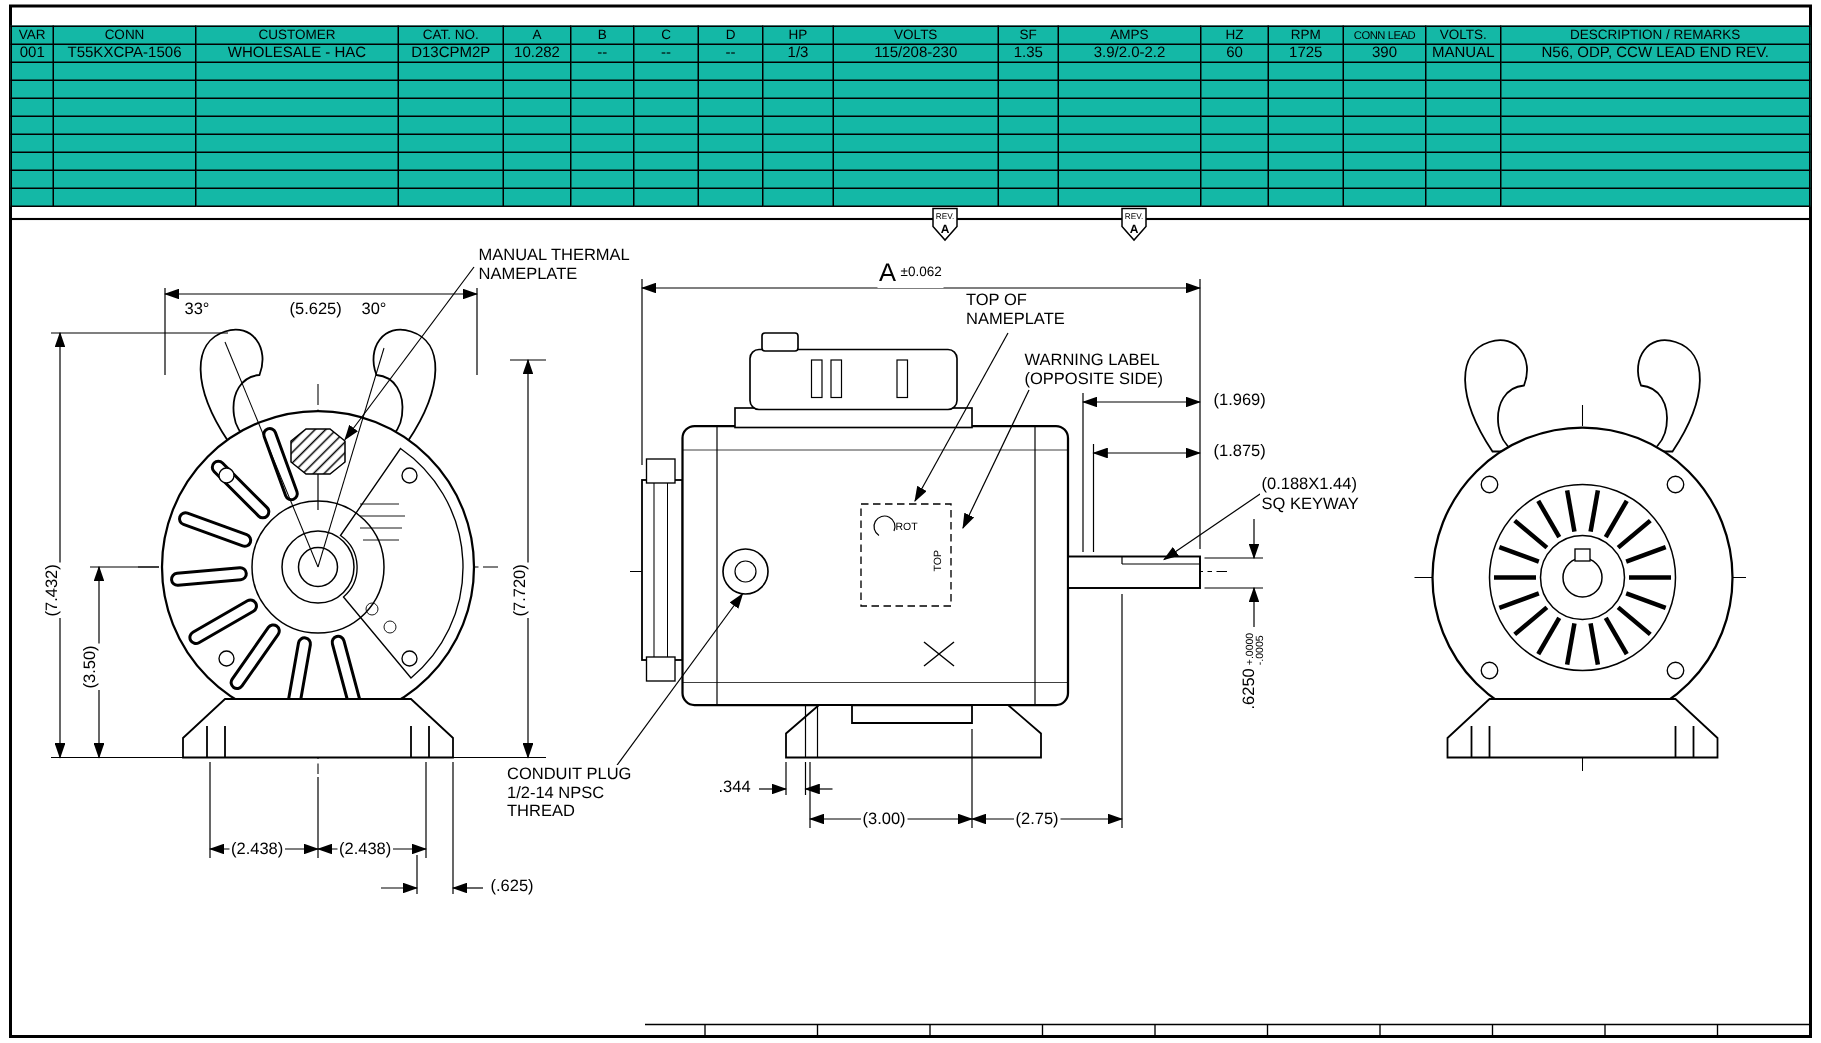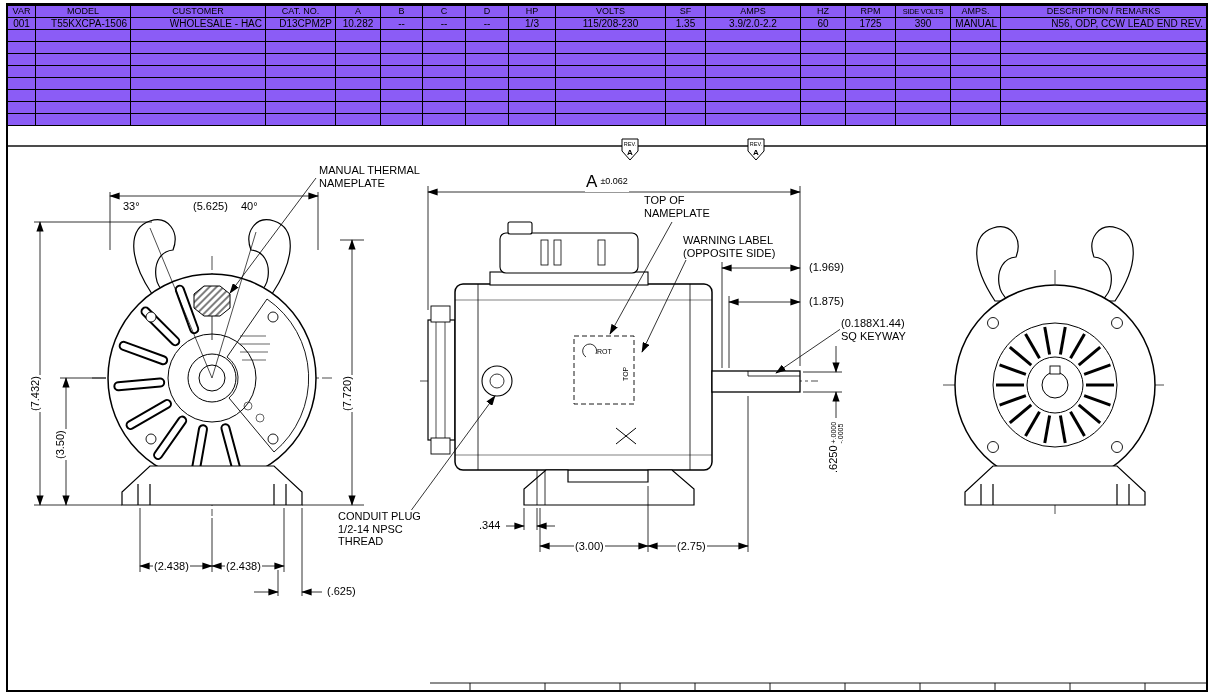--- a/index.html
+++ b/index.html
@@ -4,25 +4,25 @@
 <style>
   *{margin:0;padding:0;box-sizing:border-box}
   html,body{background:#fff}
   body{width:1214px;height:695px;font-family:"Liberation Sans",sans-serif;color:#000}
   .stage{position:relative;width:1214px;height:695px;background:#fff;overflow:hidden}
   svg.art{position:absolute;left:0;top:0}
   svg text{font-family:"Liberation Sans",sans-serif;fill:#000}
   .t5{font-size:5.5px}
   .t8{font-size:8px;font-weight:bold}
 
-  table.spec{position:absolute;left:7px;top:5px;width:1200px;border-collapse:collapse;table-layout:fixed;background:#8b5cf6;border:1.5px solid #000}
+  table.spec{position:absolute;left:7px;top:17px;width:1200px;border-collapse:collapse;table-layout:fixed;background:#14b8a6;border:1.5px solid #000}
   .spec th,.spec td{border:1px solid #000;font-size:10px;font-weight:normal;height:12px;line-height:11px;padding:0 3px;text-align:center;overflow:hidden;white-space:nowrap}
   .spec th{font-size:9px}
   .spec th.sm{font-size:7.5px;letter-spacing:-0.3px}
-  .spec td.l{text-align:right}
+  .spec td.l{text-align:center}
 
   .lbl{position:absolute;font-size:11px;line-height:1.15;white-space:pre-line;background:#fff;padding:0 1px}
   .lbl.sm{font-size:7px}
   .rot{transform:rotate(-90deg);transform-origin:0 0;white-space:nowrap}
   .bigA{font-size:17px}
   .tolA{font-size:9px;vertical-align:3px}
   .tolstack{display:inline-flex;flex-direction:column;font-size:7px;line-height:7px;margin-left:2px;vertical-align:1px}
 </style>
 </head>
 <body>
@@ -293,35 +293,35 @@
         <col style="width:95px">
       <col style="width:45px">
         <col style="width:50px">
         <col style="width:55px">
         <col style="width:50px">
         <col>
     </colgroup>
     <thead>
       <tr>
         <th>VAR</th>
-        <th>MODEL</th>
+        <th>CONN</th>
         <th>CUSTOMER</th>
         <th>CAT. NO.</th>
         <th>A</th>
         <th>B</th>
         <th>C</th>
         <th>D</th>
         <th>HP</th>
         <th>VOLTS</th>
         <th>SF</th>
         <th>AMPS</th>
         <th>HZ</th>
         <th>RPM</th>
-        <th class="sm">SIDE VOLTS</th>
-        <th>AMPS.</th>
+        <th class="sm">CONN LEAD</th>
+        <th>VOLTS.</th>
         <th>DESCRIPTION / REMARKS</th>
       </tr>
     </thead>
     <tbody id="spec-body">
       <tr>
         <td>001</td>
         <td class="l">T55KXCPA-1506</td>
         <td class="l">WHOLESALE - HAC</td>
         <td class="l">D13CPM2P</td>
         <td>10.282</td>
@@ -490,21 +490,21 @@
           <td>&nbsp;</td>
           <td>&nbsp;</td>
         </tr>
       </tbody>
   </table>
 
   <div class="lbl" style="left:318px;top:164px">MANUAL THERMAL
 NAMEPLATE</div>
   <div class="lbl" style="left:192px;top:200px">(5.625)</div>
   <div class="lbl" style="left:122px;top:200px">33°</div>
-  <div class="lbl" style="left:240px;top:200px">40°</div>
+  <div class="lbl" style="left:240px;top:200px">30°</div>
 
   <div class="lbl" style="left:585px;top:172px"><span class="bigA">A</span> <span class="tolA">±0.062</span></div>
 
   <div class="lbl" style="left:643px;top:194px">TOP OF
 NAMEPLATE</div>
   <div class="lbl" style="left:682px;top:234px">WARNING LABEL
 (OPPOSITE SIDE)</div>
   <div class="lbl" style="left:808px;top:261px">(1.969)</div>
   <div class="lbl" style="left:808px;top:295px">(1.875)</div>
   <div class="lbl" style="left:840px;top:317px">(0.188X1.44)

